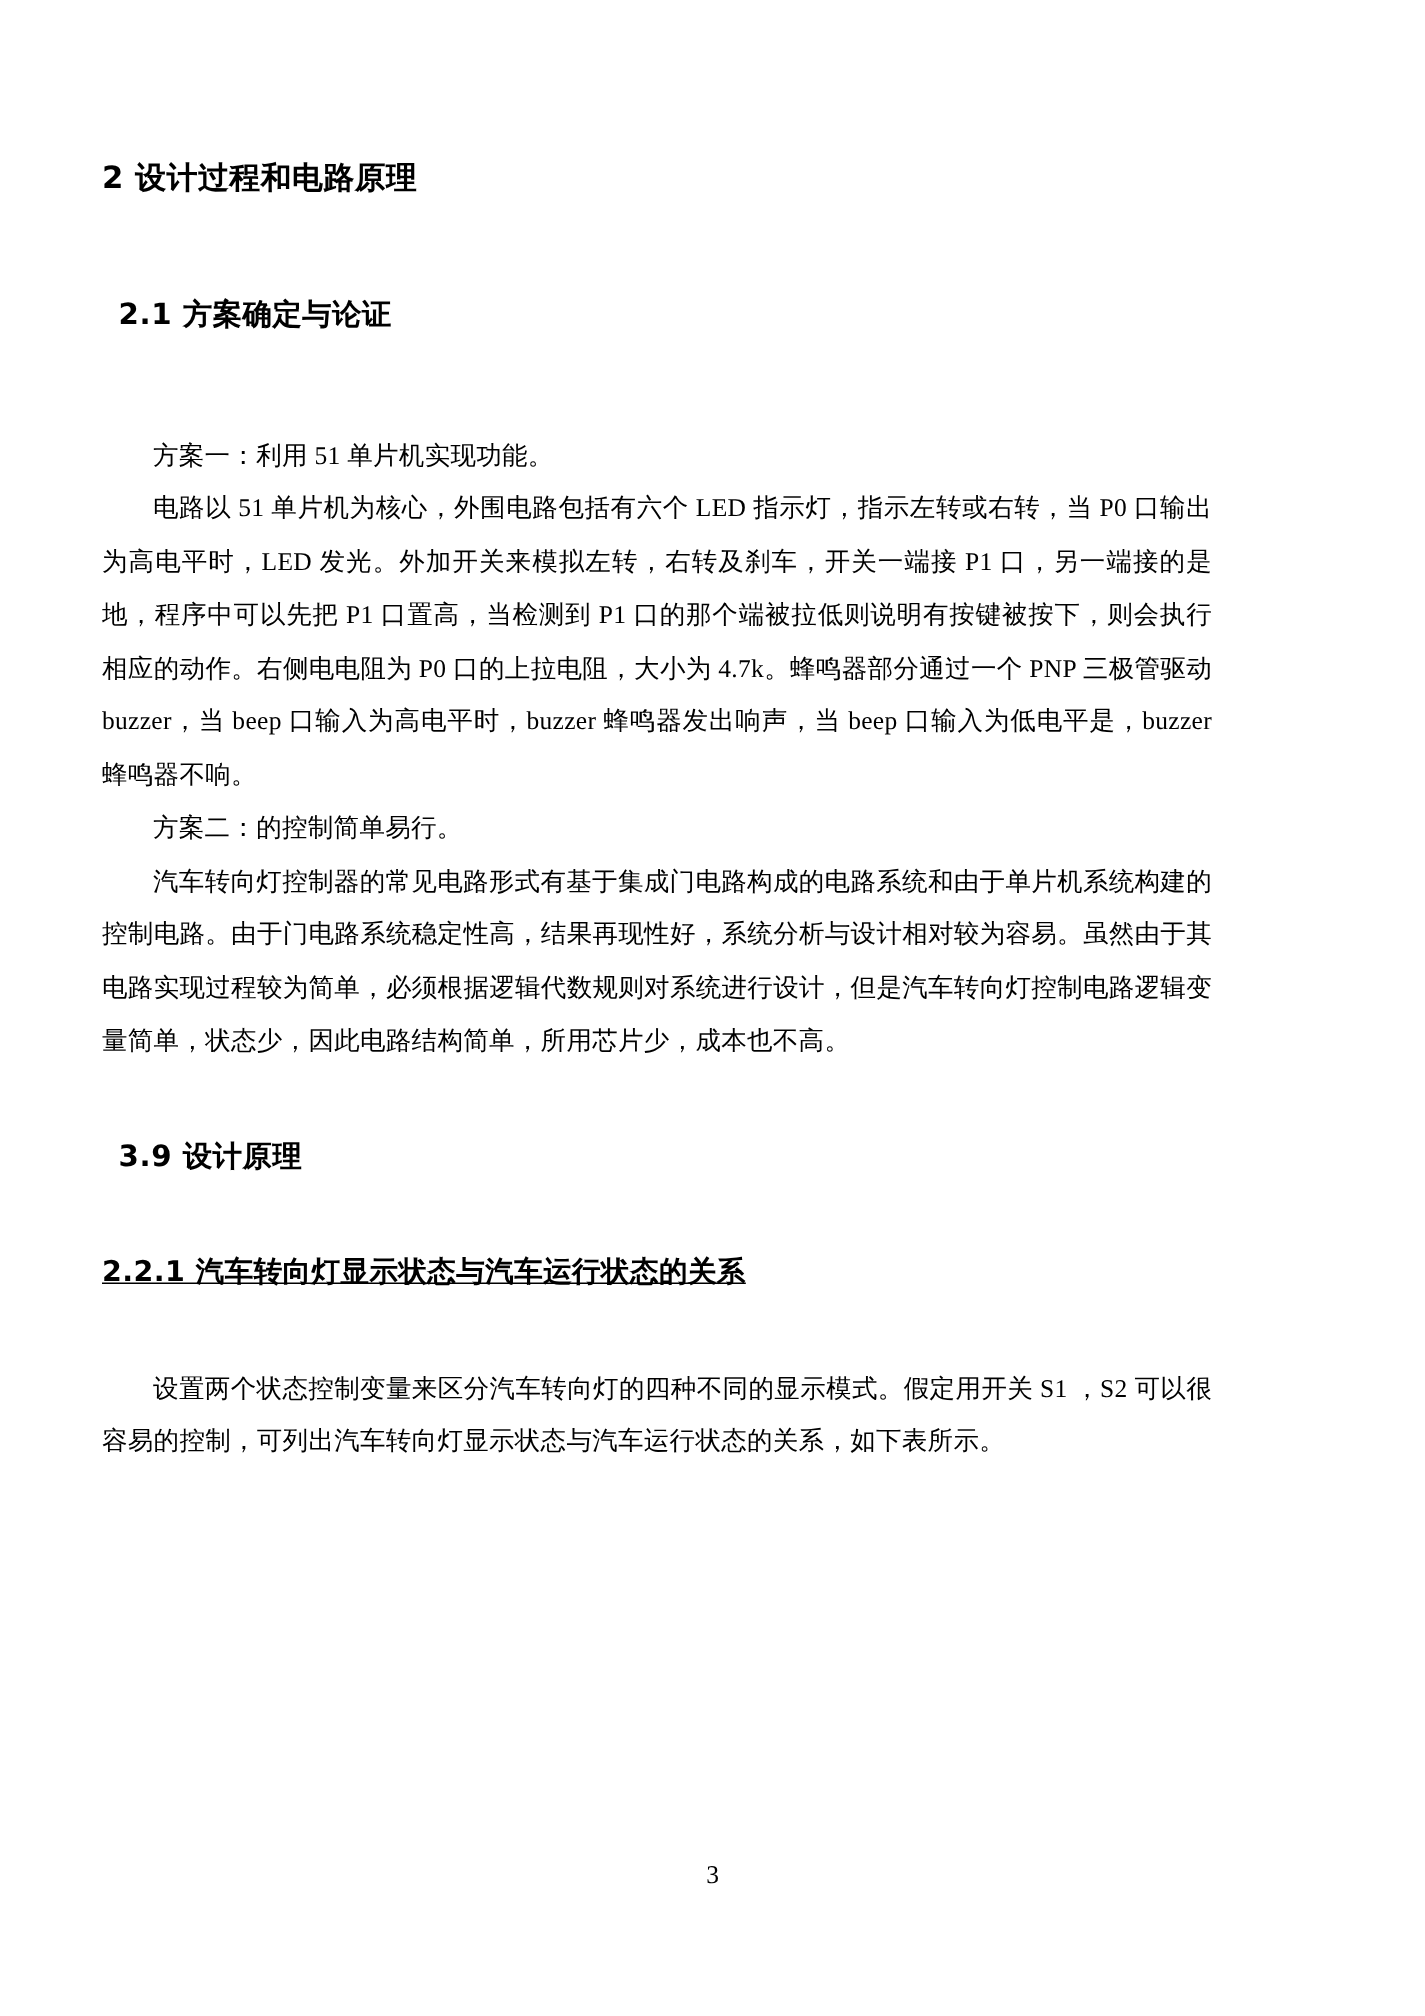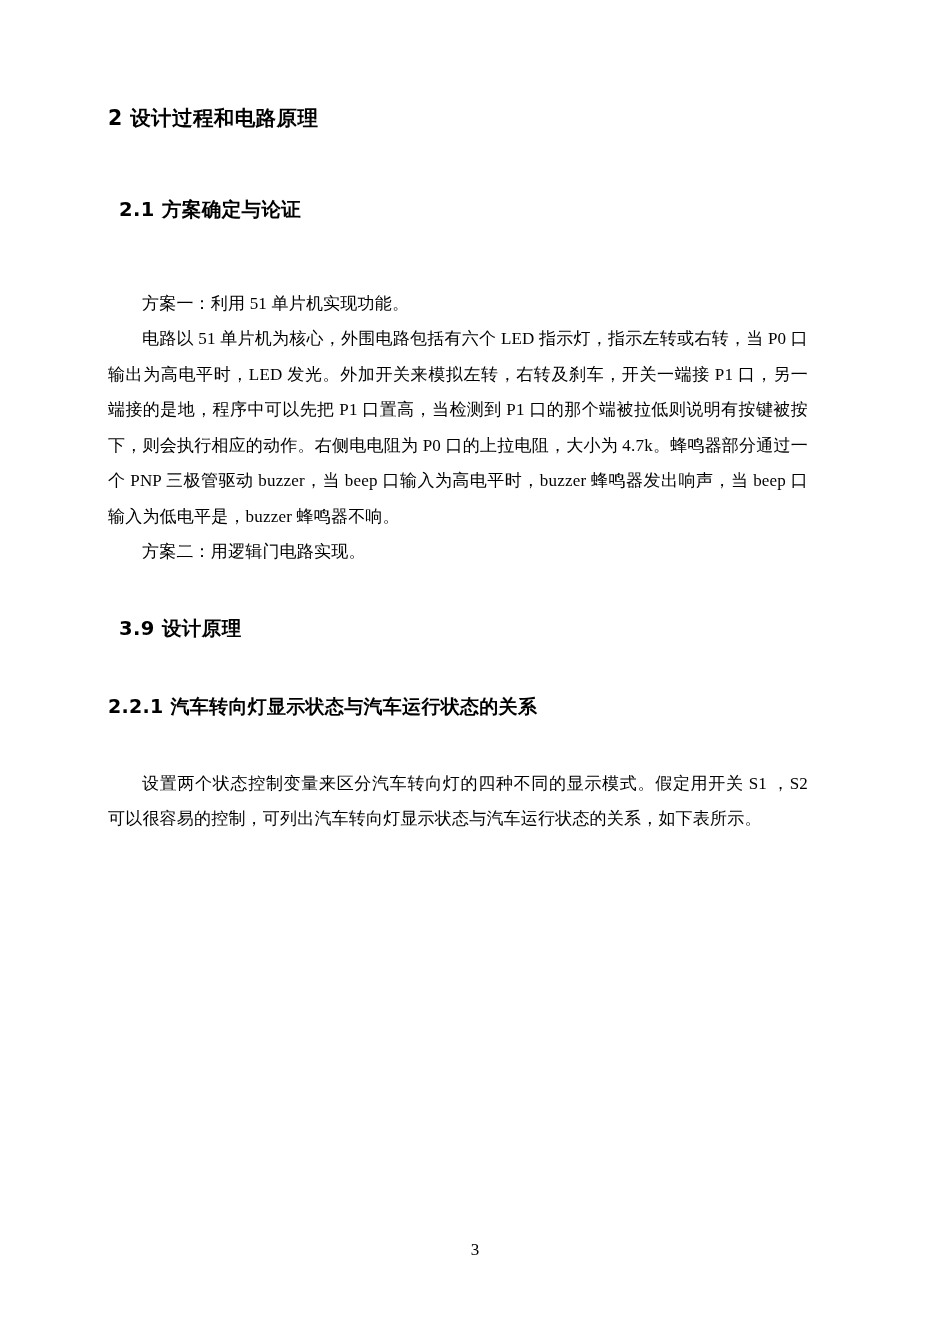--- a/index.html
+++ b/index.html
@@ -12,21 +12,21 @@
     height: 1344px;
     font-family: "Liberation Serif", "DejaVu Serif", serif;
     color: #000000;
     position: relative;
     overflow: hidden;
   }
   .page {
     width: 950px;
     height: 1344px;
     box-sizing: border-box;
-    padding: 104px 142px 0 108px;
+    padding: 104px 142px 0 68px;
     position: relative;
   }
   h1.sec {
     font-family: "DejaVu Sans", "Liberation Sans", sans-serif;
     font-size: 20.5px;
     font-weight: bold;
     margin: 0 0 0 0;
     letter-spacing: 0.4px;
     line-height: 1.4;
   }
@@ -38,20 +38,21 @@
     letter-spacing: 0.4px;
     line-height: 1.4;
   }
   h3.subsub {
     font-family: "DejaVu Sans", "Liberation Sans", sans-serif;
     font-size: 19px;
     font-weight: bold;
     margin: 0;
     letter-spacing: 0.3px;
     line-height: 1.4;
+    text-decoration: underline;
   }
   p.body {
     font-size: 17px;
     line-height: 35.5px;
     margin: 0;
     text-align: justify;
     text-justify: inter-ideograph;
     text-indent: 2em;
     letter-spacing: 0.2px;
   }
@@ -78,21 +79,22 @@
   <h1 class="sec">2  设计过程和电路原理</h1>
 
   <div class="gap-after-h1"></div>
 
   <h2 class="sub">2.1  方案确定与论证</h2>
 
   <div class="gap-after-h2"></div>
 
   <p class="body">方案一：利用 51 单片机实现功能。</p>
   <p class="body">电路以 51 单片机为核心，外围电路包括有六个 LED 指示灯，指示左转或右转，当 P0 口输出为高电平时，LED 发光。外加开关来模拟左转，右转及刹车，开关一端接 P1 口，另一端接的是地，程序中可以先把 P1 口置高，当检测到 P1 口的那个端被拉低则说明有按键被按下，则会执行相应的动作。右侧电电阻为 P0 口的上拉电阻，大小为 4.7k。蜂鸣器部分通过一个 PNP 三极管驱动 buzzer，当 beep 口输入为高电平时，buzzer 蜂鸣器发出响声，当 beep 口输入为低电平是，buzzer 蜂鸣器不响。</p>
-  <p class="body">方案二：用逻辑门电路实现。</p>
+  <p class="body">方案二：的控制简单易行。</p>
+  <p class="body">汽车转向灯控制器的常见电路形式有基于集成门电路构成的电路系统和由于单片机系统构建的控制电路。由于门电路系统稳定性高，结果再现性好，系统分析与设计相对较为容易。虽然由于其电路实现过程较为简单，必须根据逻辑代数规则对系统进行设计，但是汽车转向灯控制电路逻辑变量简单，状态少，因此电路结构简单，所用芯片少，成本也不高。</p>
 
   <div class="gap-before-h2"></div>
 
   <h2 class="sub">3.9  设计原理</h2>
 
   <div class="gap-before-h3"></div>
 
   <h3 class="subsub">2.2.1  汽车转向灯显示状态与汽车运行状态的关系</h3>
 
   <div class="gap-after-h3"></div>

